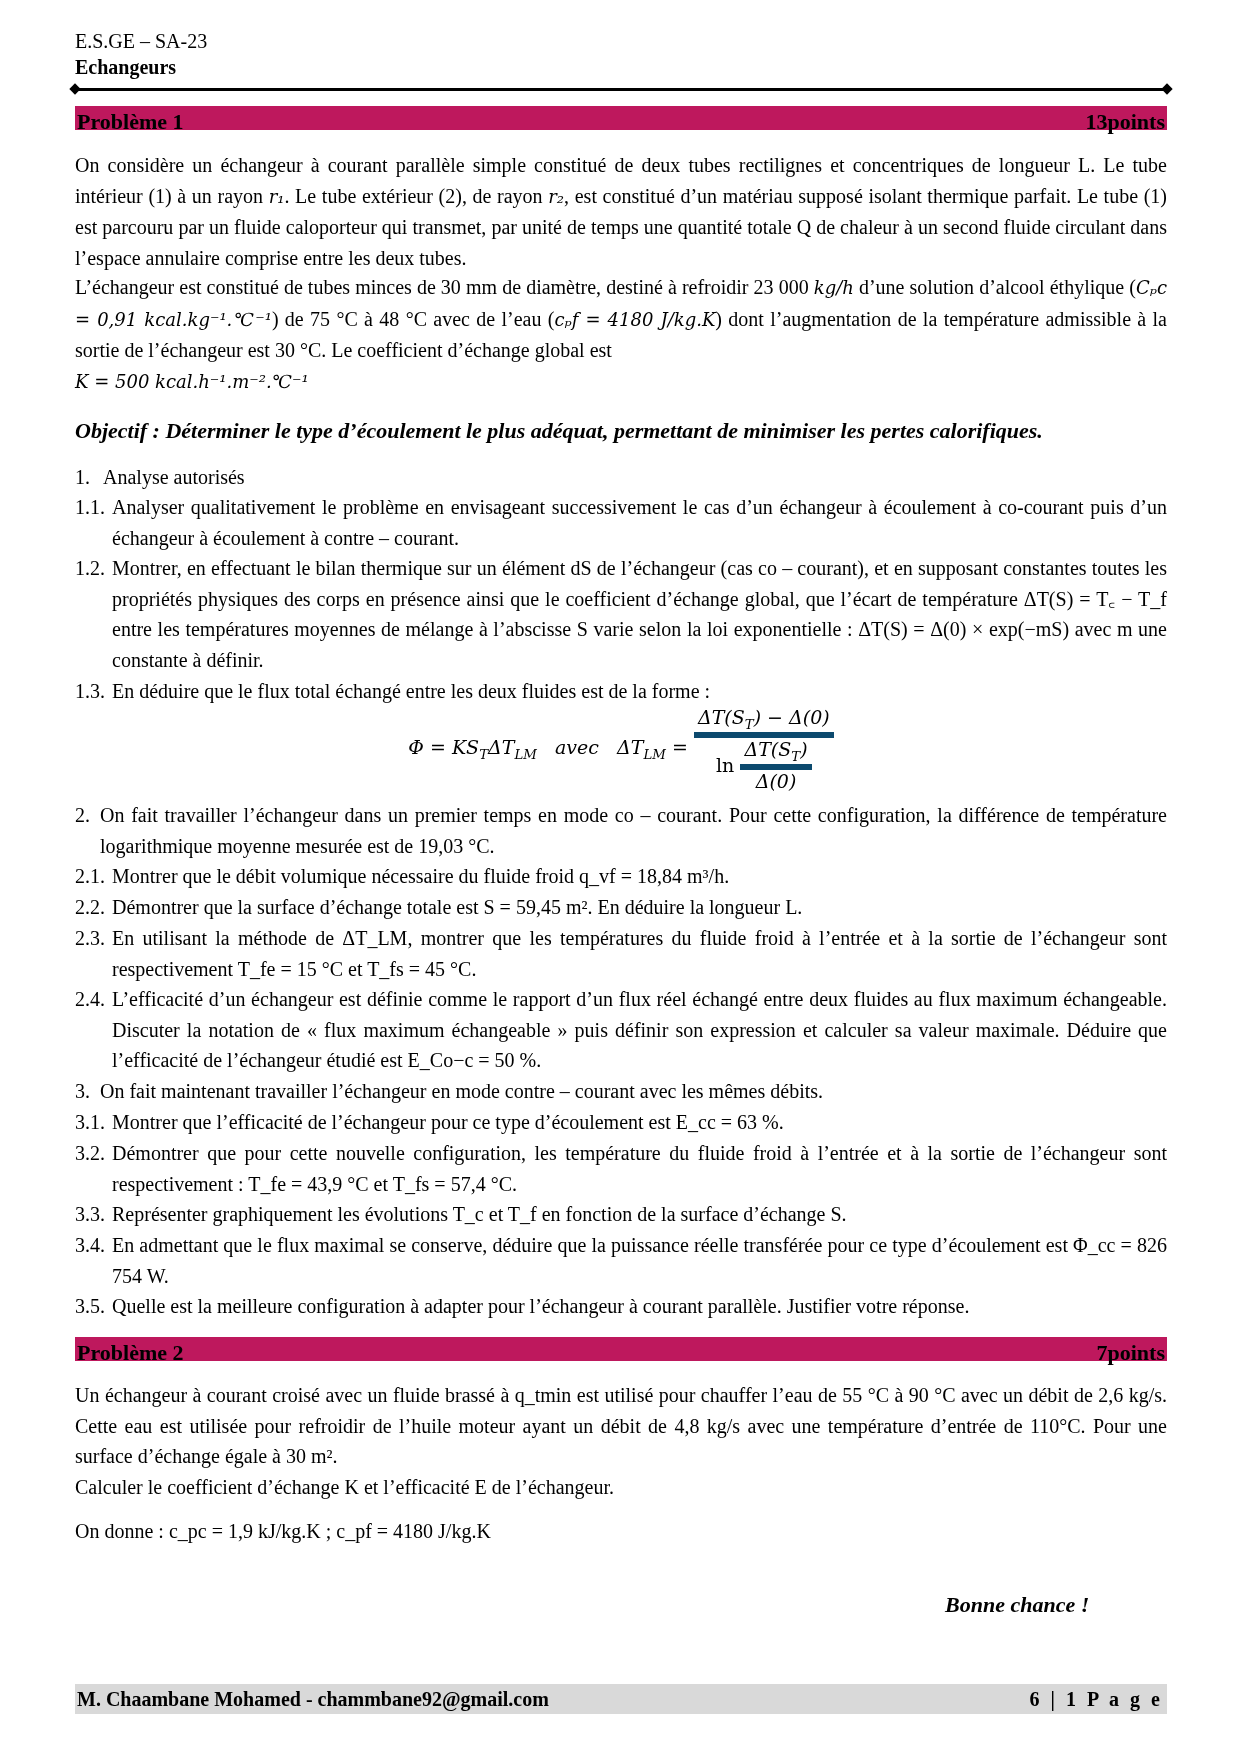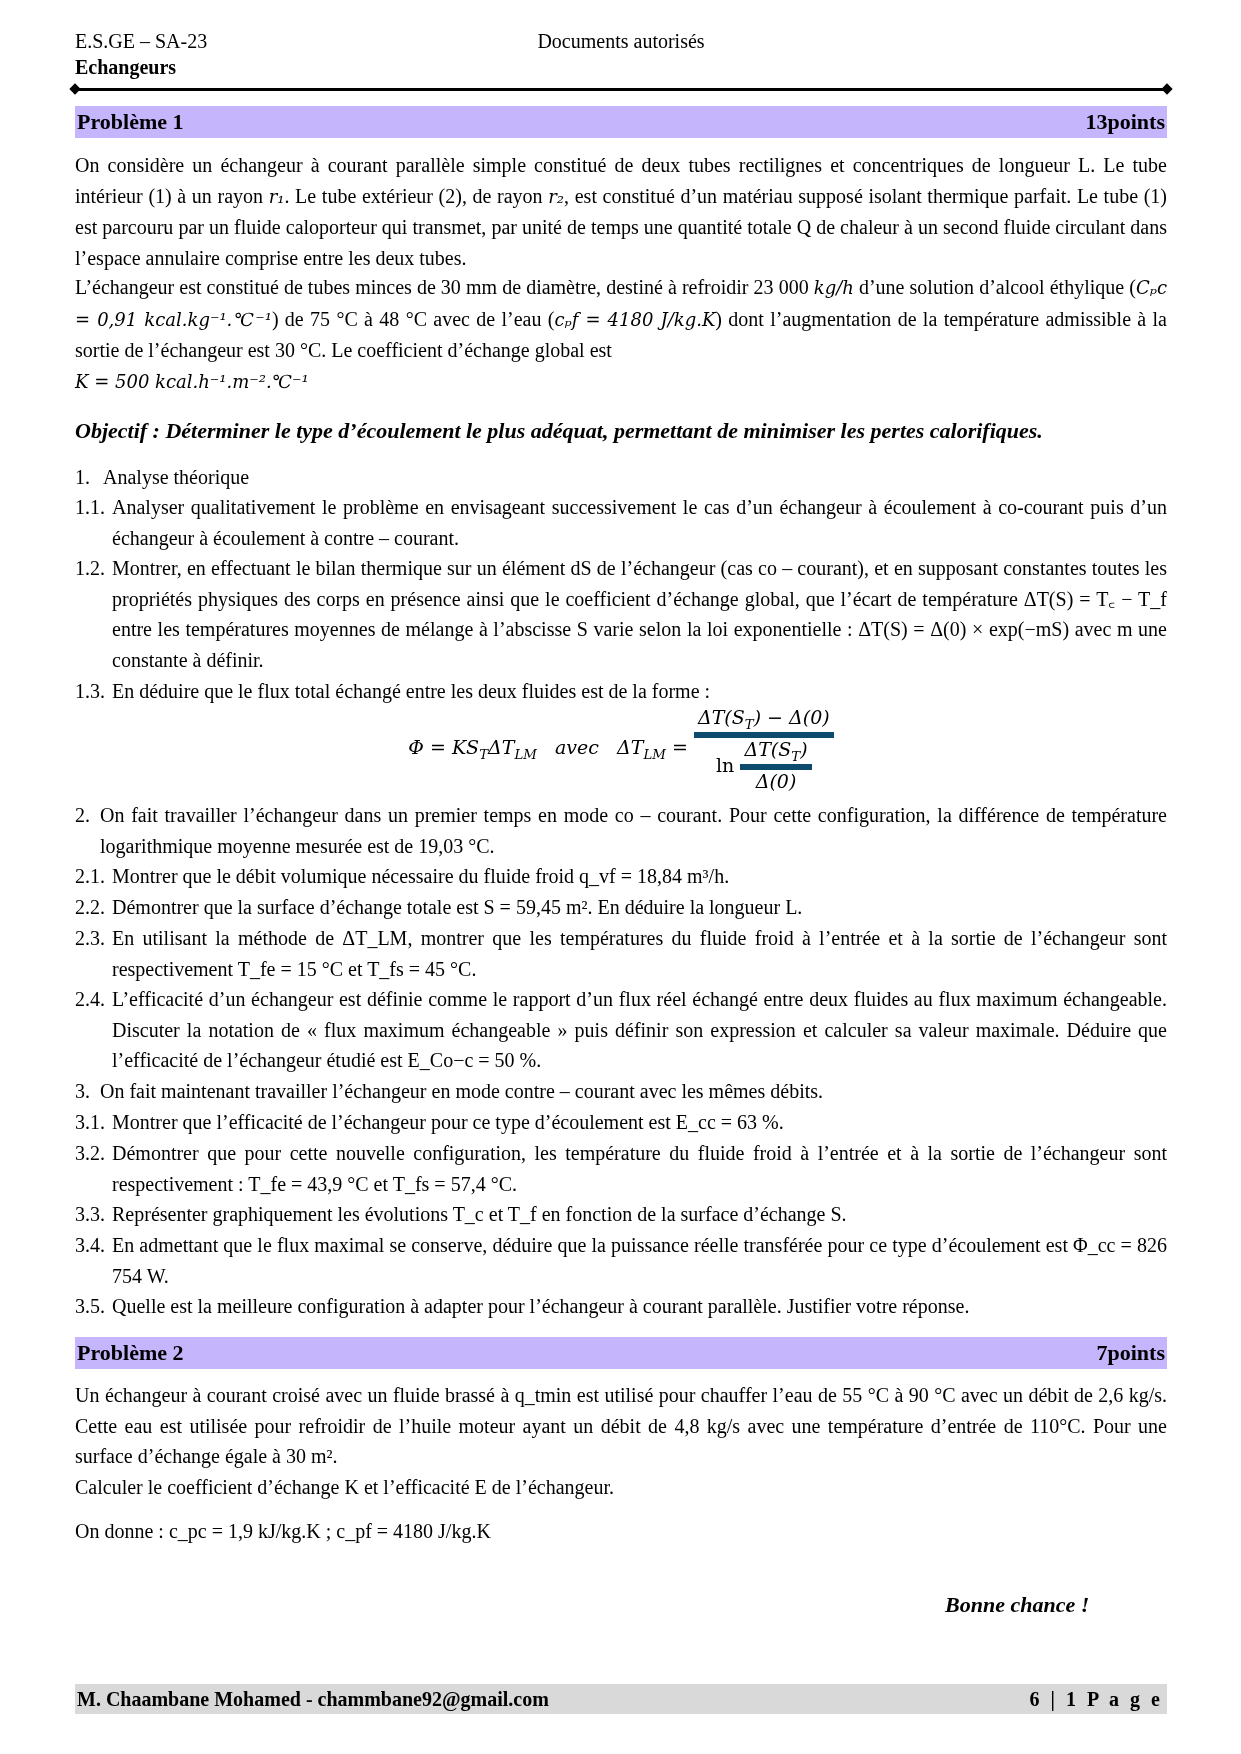--- a/index.html
+++ b/index.html
@@ -8,21 +8,21 @@
   .page { position:absolute; left:75px; top:0; width:1092px; }
   .hdr { position:absolute; top:28px; left:0; width:1092px; height:56px; font-size:20px; line-height:26px; }
   .hdr .col { position:absolute; top:0; }
   .hdr .l { left:0; text-align:left; }
   .hdr .c { left:0; width:1092px; text-align:center; }
   .hdr .r { right:0; text-align:right; }
   .b { font-weight:bold; }
   .hline { position:absolute; top:88px; left:0; width:1092px; height:3px; background:#000; }
   .hline:before, .hline:after { content:""; position:absolute; top:-3px; width:8px; height:8px; background:#000; transform:rotate(45deg); }
   .hline:before { left:-4px; } .hline:after { right:-4px; }
-  .bar { position:absolute; left:0; width:1092px; height:32px; background:#c4b5fd;
+  .bar { position:absolute; left:0; width:1092px; height:24px; background:#be185d;
          font-weight:bold; font-size:22px; line-height:32px; }
   .bar .t { position:absolute; left:2px; } .bar .p { position:absolute; right:2px; }
   .para { position:absolute; left:0; width:1092px; text-align:justify; line-height:30.5px; font-size:20px; }
   .m { font-family:"DejaVu Serif", serif; font-style:italic; font-size:18px; }
   .item { position:absolute; left:0; width:1092px; line-height:30.5px; text-align:justify; }
   .num { position:absolute; left:0; top:0; }
   .txt { margin-left:37px; text-align:justify; }
   .obj { position:absolute; left:0; top:418px; width:1092px; font-weight:bold; font-style:italic; font-size:22px; }
   .formula { position:absolute; left:0; width:1092px; text-align:center; font-family:"DejaVu Serif", serif; font-style:italic; font-size:19px; }
   .frac { display:inline-block; vertical-align:middle; text-align:center; }
@@ -37,21 +37,20 @@
 <body>
 
 <div class="page">
 
   <div class="hdr">
     <div class="col l">
       <div>E.S.GE – SA-23</div>
       <div class="b">Echangeurs</div>
     </div>
     <div class="col c">
-      <div>Documents autorisés</div>
     </div>
   </div>
   <div class="hline"></div>
 
   <div class="bar" style="top:106px;">
     <span class="t">Problème 1</span>
     <span class="p">13points</span>
   </div>
 
   <div class="para" style="top:150px;">
@@ -59,21 +58,21 @@
   </div>
 
   <div class="para" style="top:272px;">
     <span>L’échangeur est constitué de tubes minces de 30 mm de diamètre, destiné à refroidir 23 000 </span><span class="m">kg/h</span><span> d’une solution d’alcool éthylique (</span><span class="m">Cₚc = 0,91 kcal.kg⁻¹.℃⁻¹</span><span>) de 75 °C à 48 °C   avec de l’eau (</span><span class="m">cₚf = 4180 J/kg.K</span><span>) dont l’augmentation de la température admissible à la sortie de l’échangeur est 30 °C.  Le coefficient d’échange global est </span><br><span class="m">K = 500 kcal.h⁻¹.m⁻².℃⁻¹</span>
   </div>
 
   <div class="obj">Objectif : Déterminer le type d’écoulement le plus adéquat, permettant de minimiser les pertes calorifiques.</div>
 
   <div class="item" style="top:462px;">
       <span class="num">1.</span>
-      <div class="txt" style="margin-left:28px">Analyse théorique</div>
+      <div class="txt" style="margin-left:28px">Analyse autorisés</div>
     </div>
   <div class="item" style="top:492px;">
       <span class="num">1.1.</span>
       <div class="txt">Analyser qualitativement le problème en envisageant successivement le cas d’un échangeur à écoulement à co-courant puis d’un échangeur à écoulement à contre – courant.</div>
     </div>
   <div class="item" style="top:553px;">
       <span class="num">1.2.</span>
       <div class="txt">Montrer, en effectuant le bilan thermique sur un élément dS de l’échangeur (cas co – courant), et en supposant constantes toutes les propriétés physiques des corps en présence ainsi que le coefficient d’échange global, que l’écart de température ΔT(S) = T꜀ − T_f entre les températures moyennes de mélange à l’abscisse S varie selon la loi exponentielle : ΔT(S) = Δ(0) × exp(−mS)  avec m une constante à définir.</div>
     </div>
   <div class="item" style="top:676px;">

